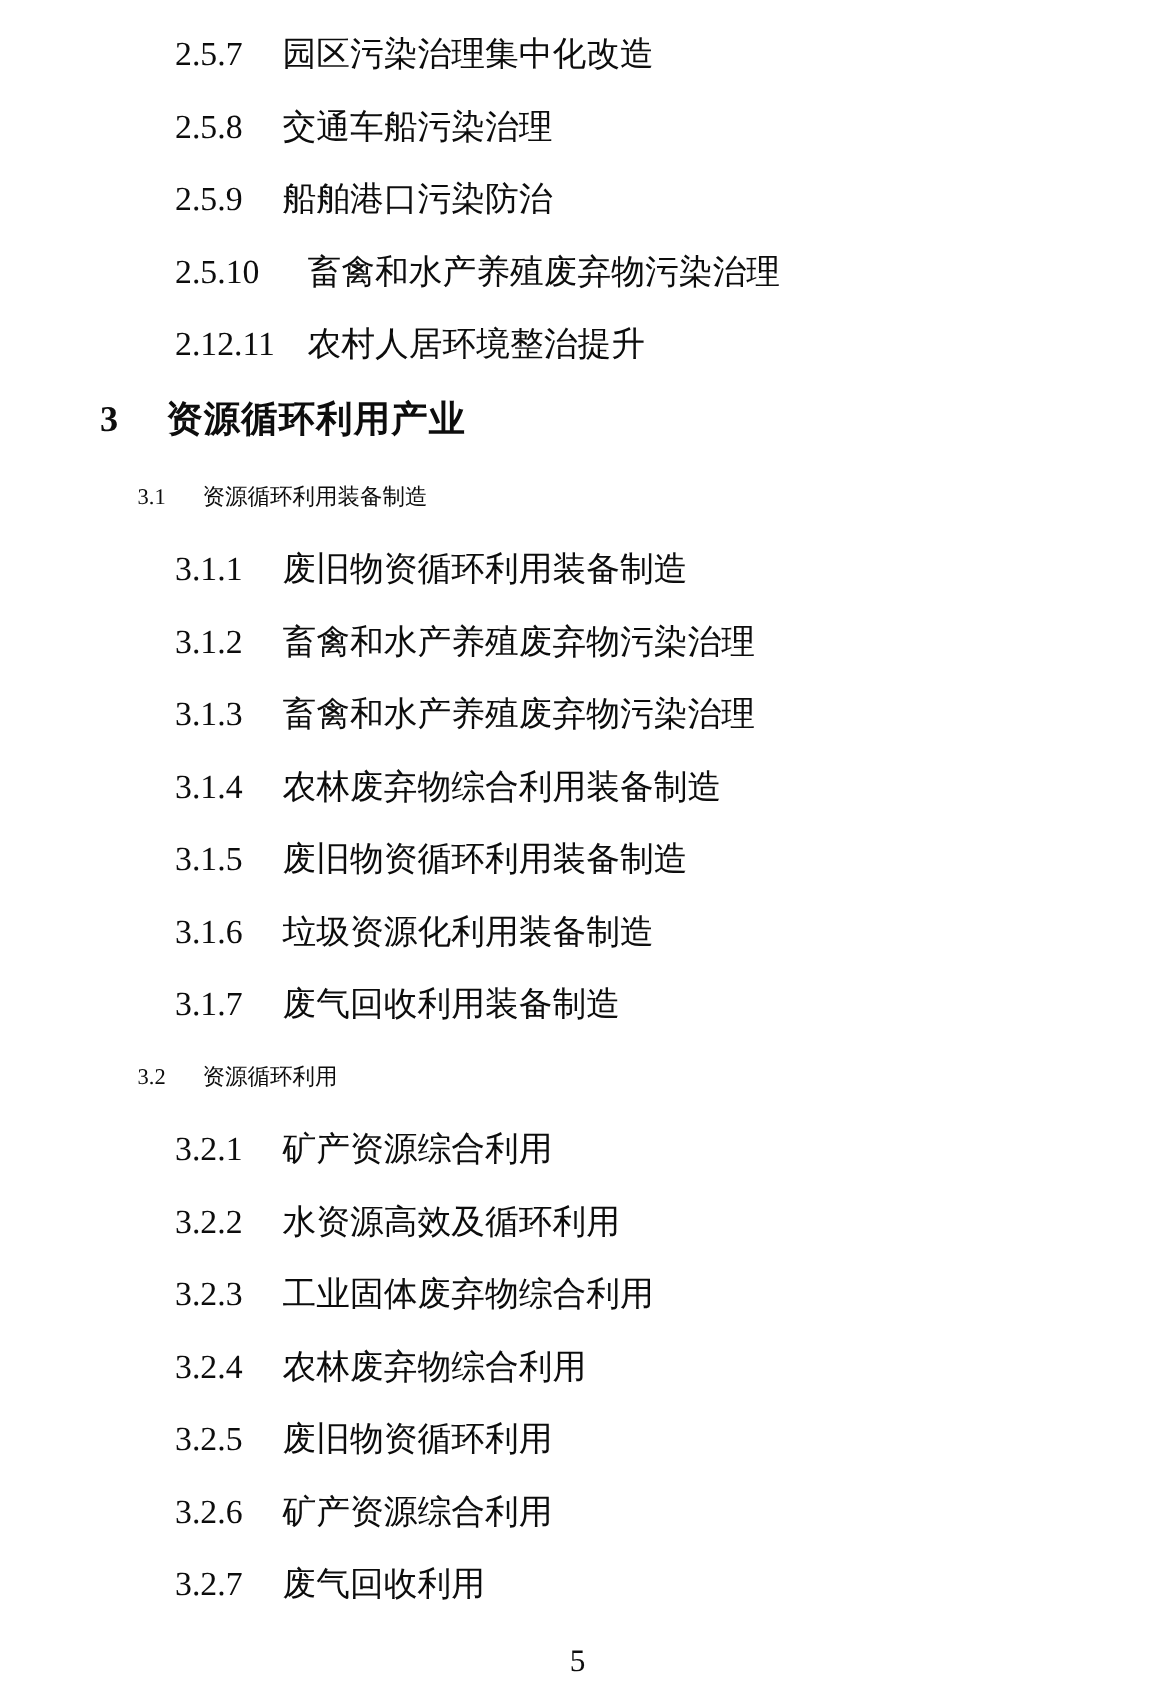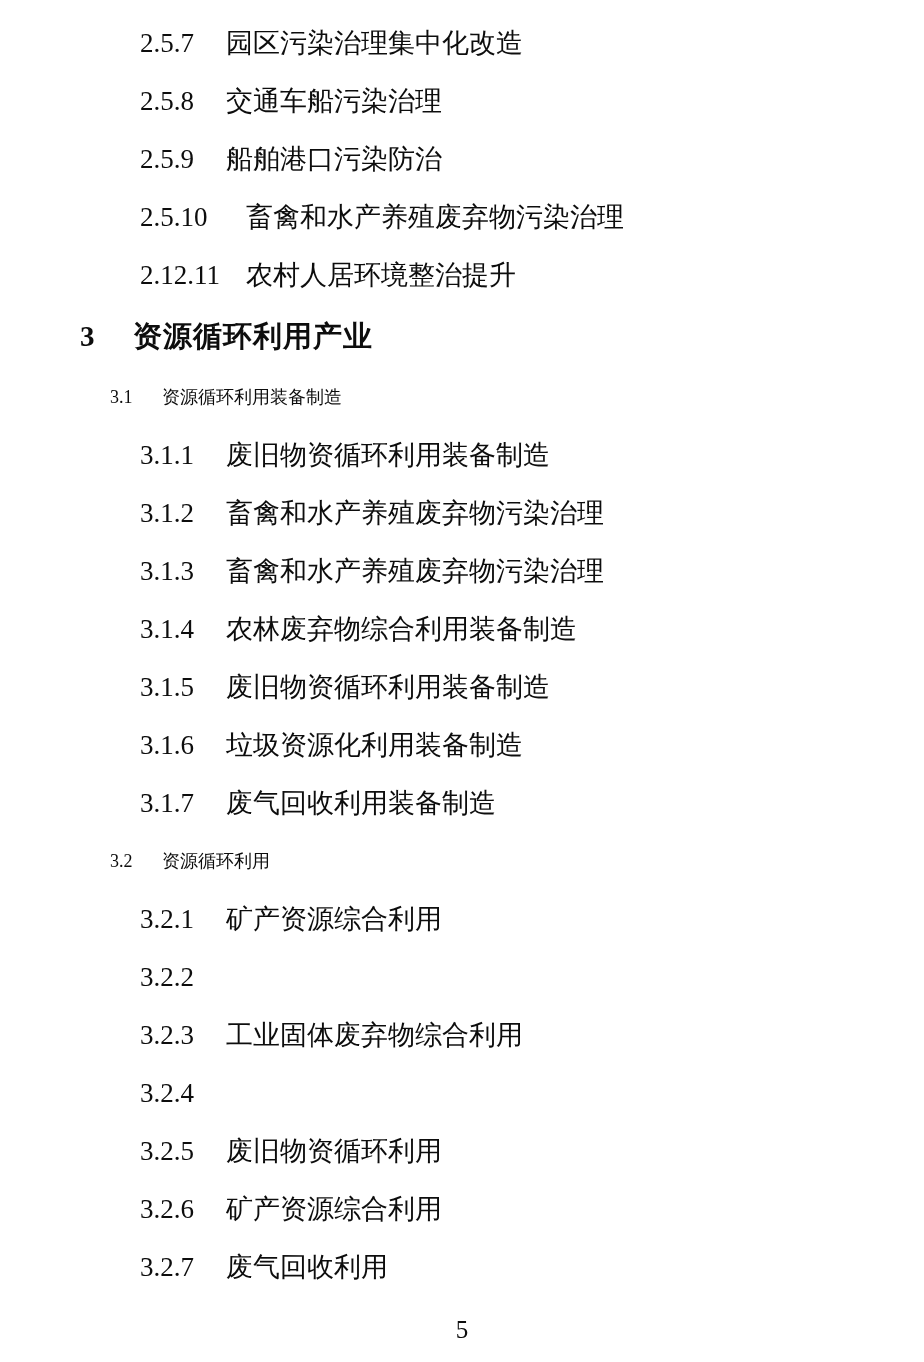--- a/index.html
+++ b/index.html
@@ -165,29 +165,31 @@
       <span class="txt">资源循环利用</span>
     </li>
 
     <li class="entry lvl3">
       <span class="num">3.2.1</span>
       <span class="txt">矿产资源综合利用</span>
     </li>
 
     <li class="entry lvl3">
       <span class="num">3.2.2</span>
+      <span class="txt">水资源高效及循环利用</span>
     </li>
 
     <li class="entry lvl3">
       <span class="num">3.2.3</span>
       <span class="txt">工业固体废弃物综合利用</span>
     </li>
 
     <li class="entry lvl3">
       <span class="num">3.2.4</span>
+      <span class="txt">农林废弃物综合利用</span>
     </li>
 
     <li class="entry lvl3">
       <span class="num">3.2.5</span>
       <span class="txt">废旧物资循环利用</span>
     </li>
 
     <li class="entry lvl3">
       <span class="num">3.2.6</span>
       <span class="txt">矿产资源综合利用</span>

